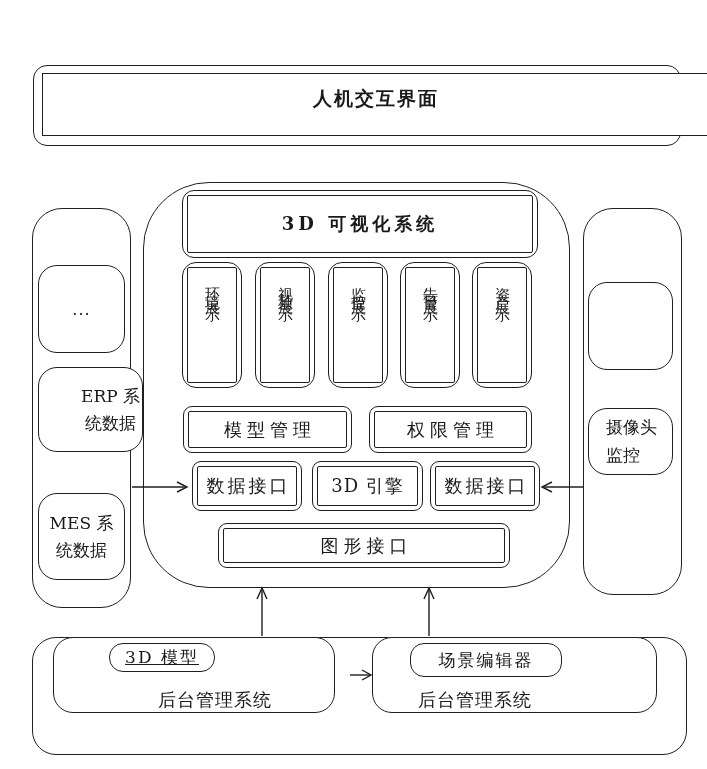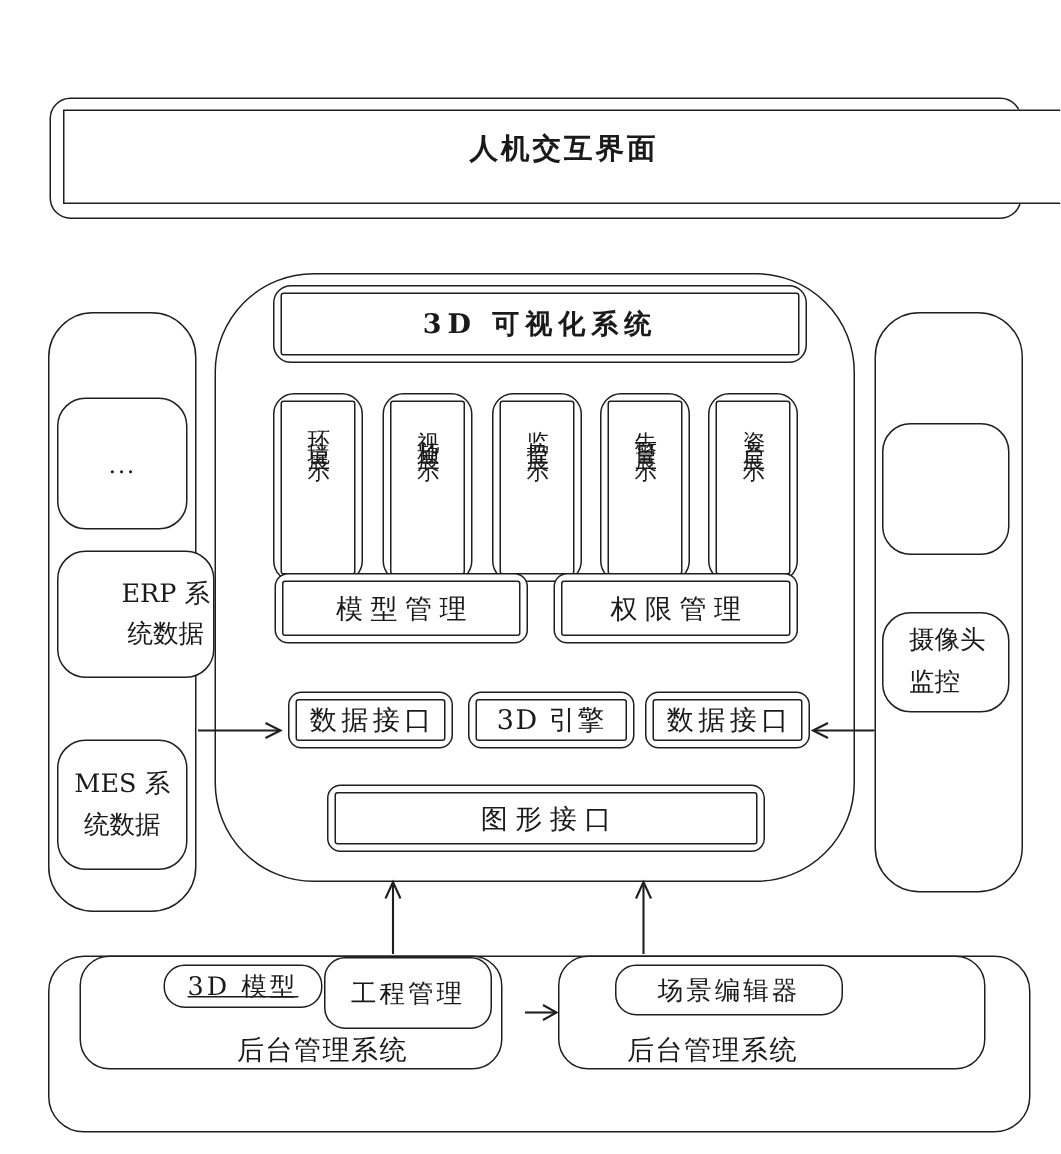--- a/index.html
+++ b/index.html
@@ -20,28 +20,28 @@
   .top-label{font-size:19px;font-weight:bold;letter-spacing:2px;}
   
   .left-panel{left:32px;top:208px;width:99px;height:400px;border-radius:30px;}
   .right-panel{left:583px;top:208px;width:99px;height:387px;border-radius:30px;}
   .side-box{border-radius:19px;text-align:center;}
   .side-label{font-size:17px;line-height:1.55;}
   .dots{font-size:16px;letter-spacing:1px;}
   .camera-label{text-align:left;font-size:17px;line-height:1.6;padding-left:2px;}
   
   .center-outer{left:143px;top:182px;width:427px;height:406px;border-radius:66px;}
-  .viz-outer{left:182px;top:190px;width:356px;height:52px;border-radius:12px;}
+  .viz-outer{left:182px;top:190px;width:356px;height:68px;border-radius:12px;}
   .viz-label{font-size:18px;font-weight:bold;letter-spacing:4px;}
   .vmod{top:262px;width:60px;height:126px;border-radius:14px;}
   .vmod .inset{align-items:flex-start;padding-top:7px;}
   .vtext{writing-mode:vertical-rl;text-orientation:upright;font-size:15px;letter-spacing:7px;}
-  .mgmt{top:382px;height:47px;border-radius:9px;}
+  .mgmt{top:406px;height:47px;border-radius:9px;}
   .mgmt-label,.if-label{font-size:18px;letter-spacing:5px;text-indent:5px;}
-  .ifr{top:461px;height:38px;border-radius:9px;}
+  .ifr{top:461px;height:50px;border-radius:9px;}
   .gfx{left:218px;top:523px;width:292px;height:45px;border-radius:9px;}
   
   .bottom-outer{left:32px;top:637px;width:655px;height:118px;border-radius:24px;}
   .sys-panel{top:637px;height:76px;border-radius:20px;}
   .sys-left{left:53px;width:282px;}
   .sys-right{left:372px;width:285px;}
   .small-box{border-radius:14px;}
   .small-label{font-size:17px;letter-spacing:2px;white-space:nowrap;}
   .sys-caption{font-size:18px;letter-spacing:1px;text-align:center;}
   svg.arrows{position:absolute;left:0;top:0;pointer-events:none;}
@@ -148,23 +148,20 @@
         <span class="if-label">图形接口</span>
       </div>
   </div>
 
   <div class="abs bx bottom-outer"></div>
 
   <div class="abs bx sys-panel sys-left"></div>
   <div class="abs bx small-box flexc" style="left:109px;top:643px;width:106px;height:29px;text-decoration:underline;">
     <span class="small-label">3D 模型</span>
   </div>
-  <div class="abs bx small-box flexc" style="left:216px;top:638px;width:112px;height:48px;">
-    <span class="small-label">工程管理</span>
-  </div>
   <div class="abs sys-caption" style="left:100px;top:688px;width:230px;">后台管理系统</div>
 
   <div class="abs bx sys-panel sys-right"></div>
   <div class="abs bx small-box flexc" style="left:410px;top:643px;width:152px;height:34px;">
     <span class="small-label">场景编辑器</span>
   </div>
   <div class="abs sys-caption" style="left:365px;top:688px;width:220px;">后台管理系统</div>
 
   <svg class="arrows" width="707" height="769" viewBox="0 0 707 769">
     <g stroke="#1f1f1f" stroke-width="1.4" fill="none">

